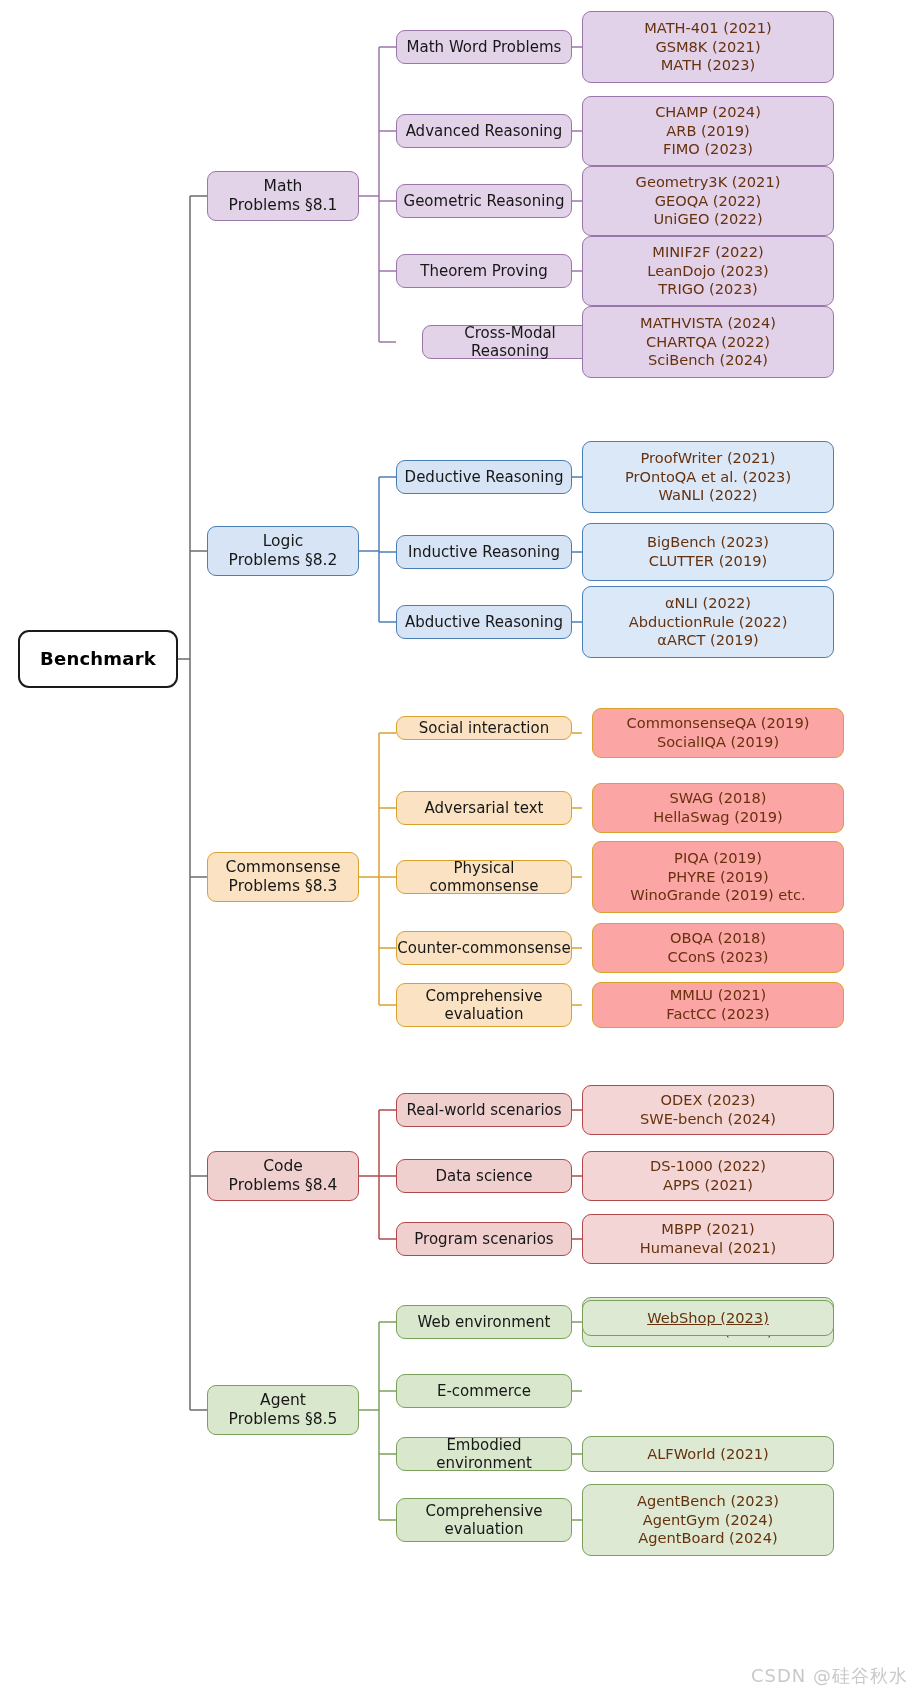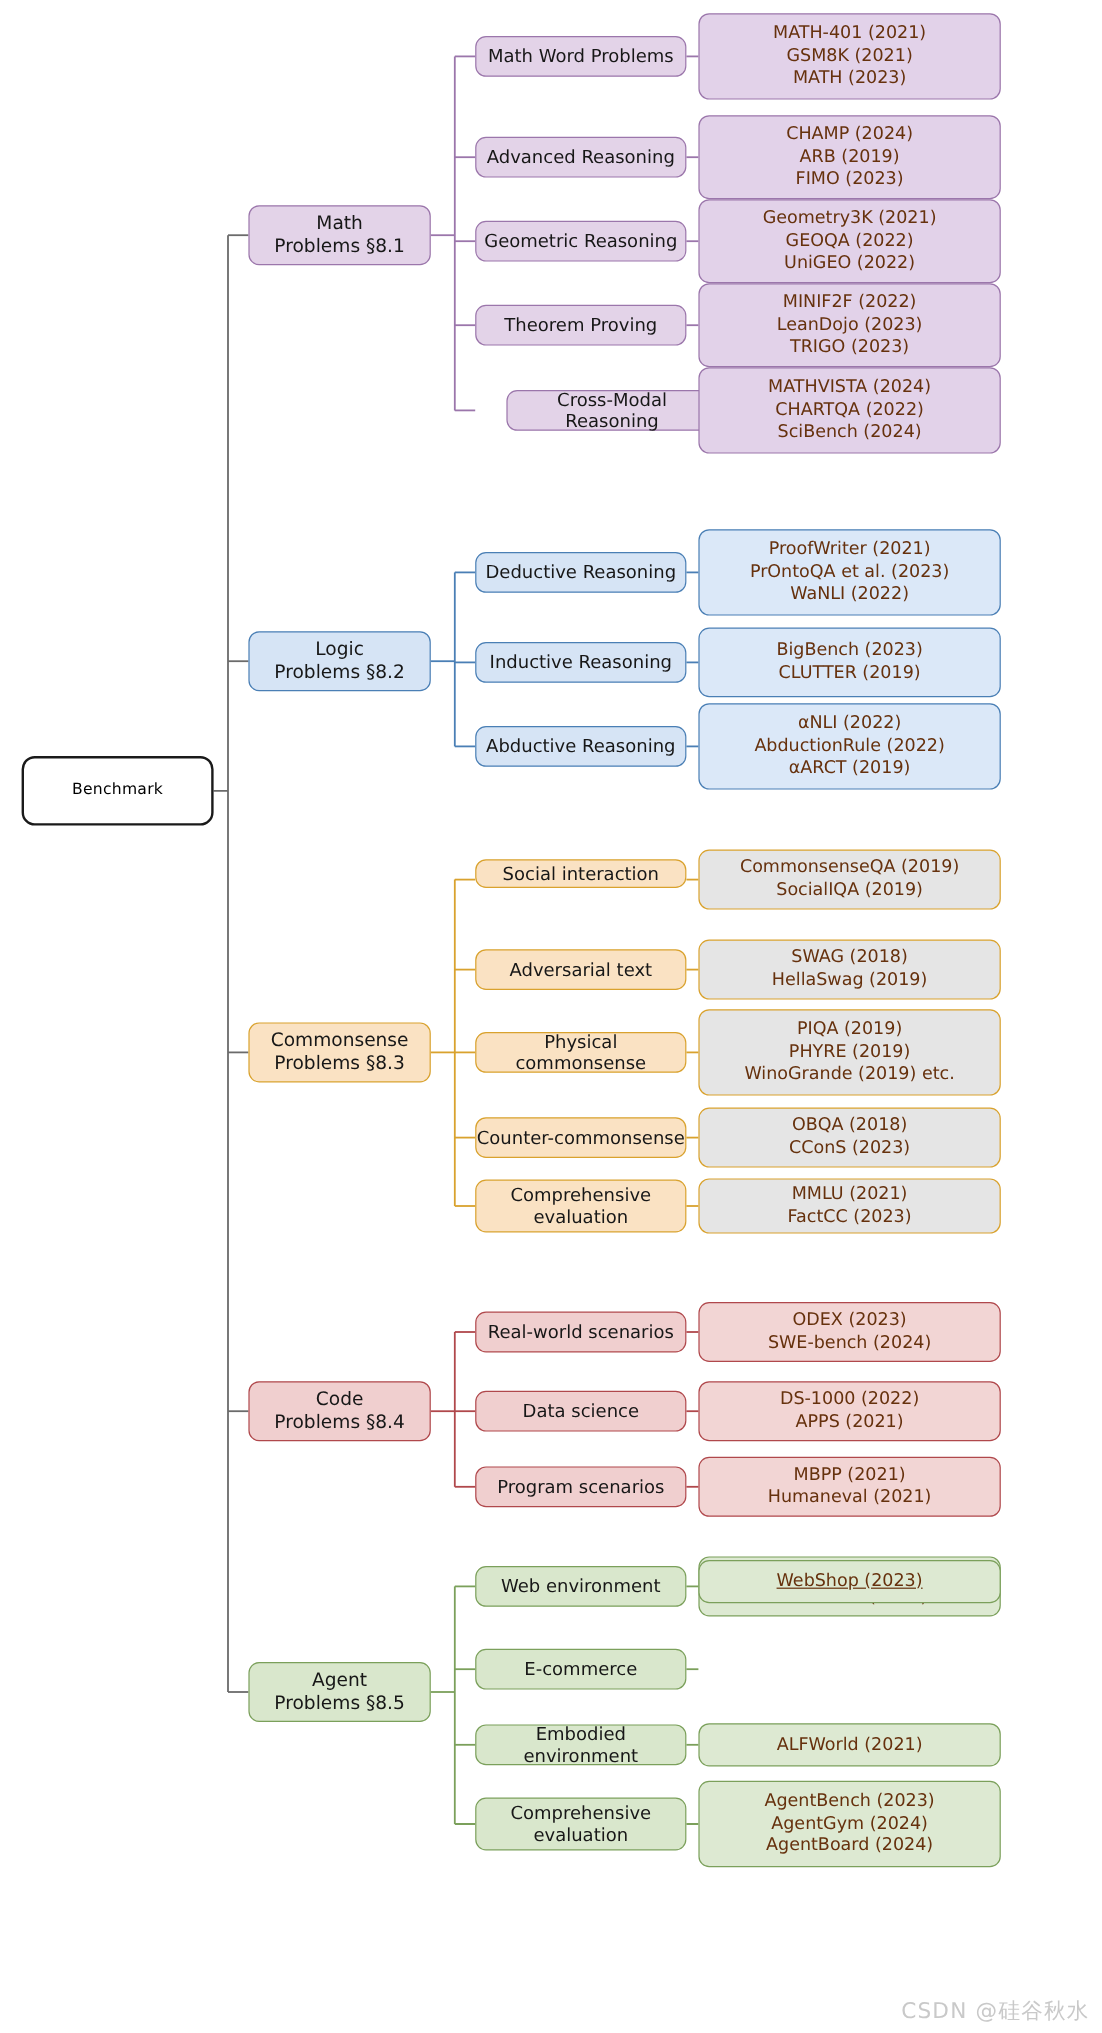--- a/index.html
+++ b/index.html
@@ -41,22 +41,22 @@
   }
 
   
   .node.root {
     background: #ffffff;
     border-color: #1a1a1a;
     border-width: 2px;
     border-radius: 11px;
     color: #000000;
     font-family: "DejaVu Sans", sans-serif;
-    font-weight: normal;
-    font-size: 13px;
+    font-weight: bold;
+    font-size: 18px;
     letter-spacing: .2px;
   }
 
   
   .node.branch {
     font-family: "DejaVu Sans", sans-serif;
     font-size: 15.5px;
     color: #171717;
   }
   
@@ -74,21 +74,21 @@
   }
 
   
   .t-math.branch, .t-math.cat { background:#e3d3e8; border-color:#9b76ab; }
   .t-math.leaf                { background:#e2d2e9; border-color:#9b76ab; }
 
   .t-logic.branch, .t-logic.cat { background:#d6e4f5; border-color:#4a7fb5; }
   .t-logic.leaf                 { background:#dbe8f8; border-color:#4a7fb5; }
 
   .t-cs.branch, .t-cs.cat { background:#fae2c3; border-color:#d9a22e; }
-  .t-cs.leaf              { background:#e5e5e5; border-color:#d9a22e; }
+  .t-cs.leaf              { background:#fca5a5; border-color:#d9a22e;margin-left:10px; }
 
   .t-code.branch, .t-code.cat { background:#f0cfcf; border-color:#b0484c; }
   .t-code.leaf                { background:#f2d5d4; border-color:#b0484c; }
 
   .t-agent.branch, .t-agent.cat { background:#d9e7cc; border-color:#7ba05b; }
   .t-agent.leaf                 { background:#dde9d2; border-color:#7ba05b; }
 
   .watermark {
     position: absolute;
     right: 10px;

